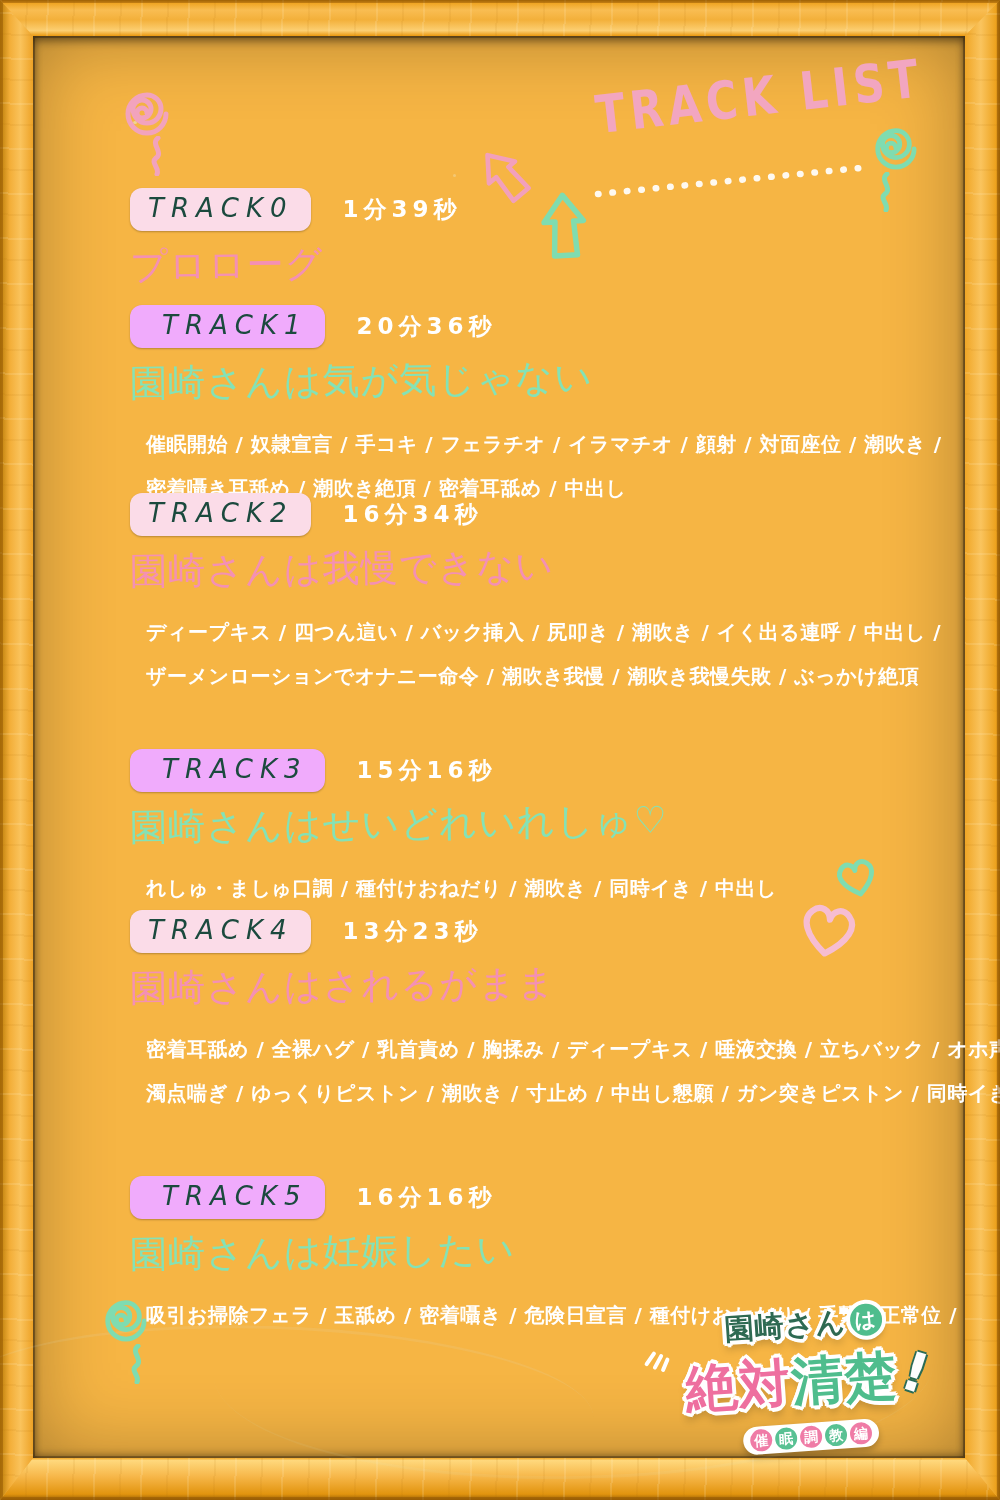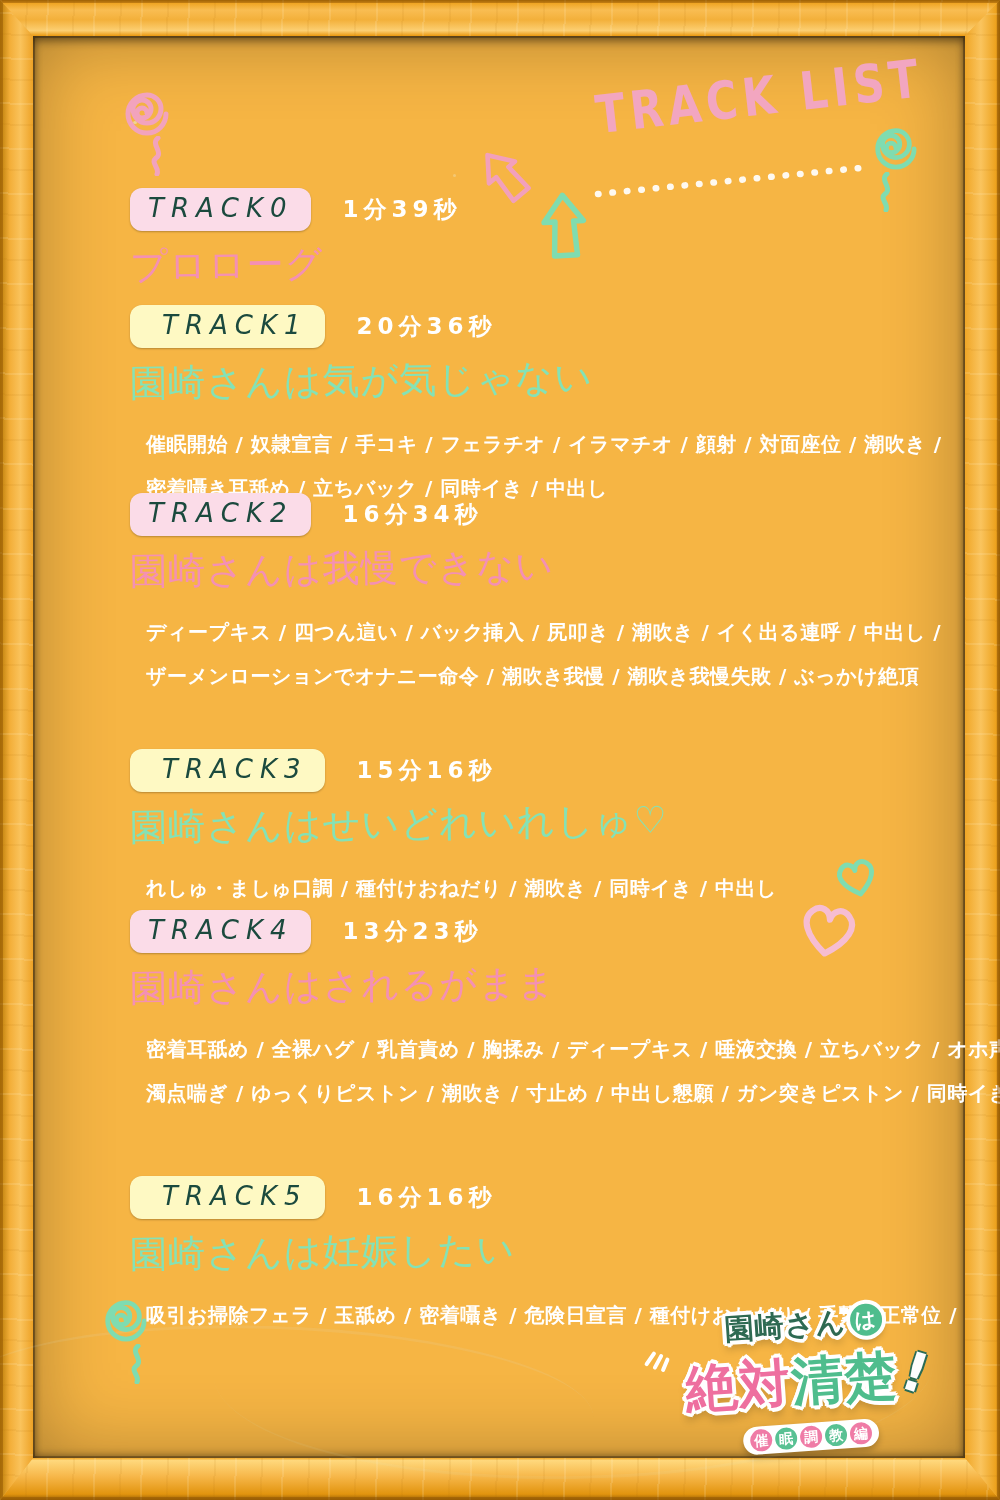--- a/index.html
+++ b/index.html
@@ -43,21 +43,21 @@
     transform:rotate(-6.5deg) scaleY(1.22);transform-origin:left center;}
   .dotted-line{position:absolute;left:592px;top:160px;}
 
   
   .track{position:absolute;left:130px;width:770px;}
   .tk0{top:188px}.tk1{top:305px}.tk2{top:493px}.tk3{top:749px}.tk4{top:910px}.tk5{top:1176px}
   .badge{display:inline-block;vertical-align:middle;border-radius:12px;
     padding:5px 18px 8px;font-size:26px;font-style:italic;letter-spacing:7px;
     color:#1b4a3e;box-shadow:0 1px 2px rgba(0,0,0,.25);}
   .badge.pink{background:#fbdce8;}
-  .badge.yellow{background:#fef9c3;padding-left:32px;}
+  .badge.yellow{background:#f0abfc;padding-left:32px;}
   .duration{display:inline-block;vertical-align:middle;margin-left:26px;
     color:#ffffff;font-size:23px;font-weight:700;letter-spacing:5px;text-align:right;}
   .title{margin-top:11px;font-size:37px;letter-spacing:1px;transform:rotate(-0.8deg);transform-origin:left center;white-space:nowrap;}
   .title.mint{color:#84e2b6;}
   .title.pinkc{color:#f490b4;}
   .tags{margin:13px 0 0 16px;color:#fff;font-weight:700;font-size:20px;letter-spacing:.5px;}
   .tags div{line-height:44px;white-space:nowrap;}
 
   
   .doodle{position:absolute;pointer-events:none;}
@@ -146,21 +146,21 @@
   <span class="duration">1分39秒</span>
   <div class="title pinkc">プロローグ</div>
 </div>
 
 <div class="track tk1">
   <span class="badge yellow">TRACK1</span>
   <span class="duration">20分36秒</span>
   <div class="title mint">園崎さんは気が気じゃない</div>
   <div class="tags">
     <div>催眠開始 / 奴隷宣言 / 手コキ / フェラチオ / イラマチオ / 顔射 / 対面座位 / 潮吹き /</div>
-    <div>密着囁き耳舐め / 立ちバック / 同時イき / 中出し</div>
+    <div>密着囁き耳舐め / 潮吹き絶頂 / 密着耳舐め / 中出し</div>
   </div>
 </div>
 
 <div class="track tk2">
   <span class="badge pink">TRACK2</span>
   <span class="duration">16分34秒</span>
   <div class="title pinkc">園崎さんは我慢できない</div>
   <div class="tags">
     <div>ディープキス / 四つん這い / バック挿入 / 尻叩き / 潮吹き / イく出る連呼 / 中出し /</div>
     <div>ザーメンローションでオナニー命令 / 潮吹き我慢 / 潮吹き我慢失敗 / ぶっかけ絶頂</div>

